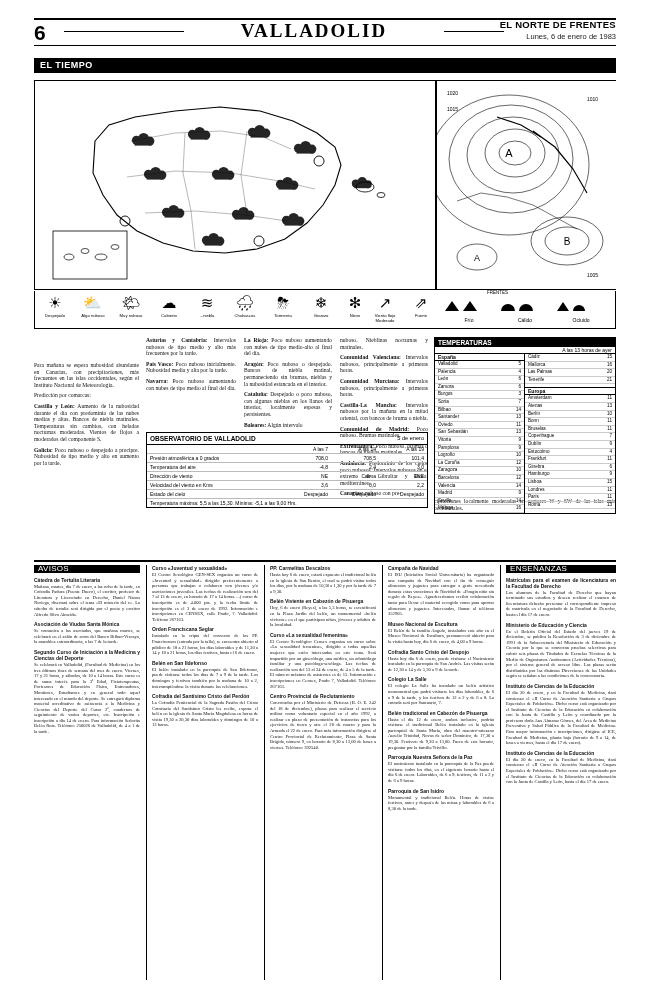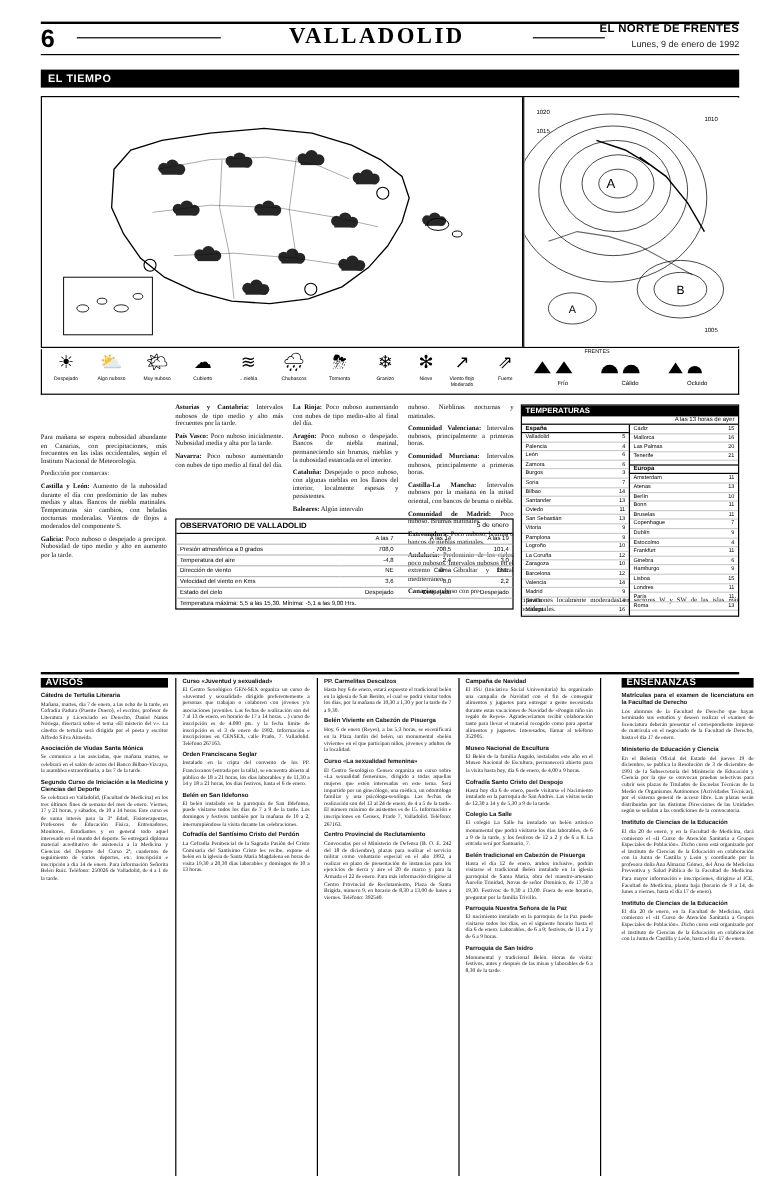--- a/index.html
+++ b/index.html
@@ -73,40 +73,40 @@
   
   .rule-mid{position:absolute;left:34px;top:560px;width:582px;height:1.5px;background:#000;}
 
   
   .cols{position:absolute;left:34px;top:565px;width:582px;height:415px;}
   .col{position:absolute;top:0;width:106px;font-family:"Liberation Serif",serif;font-size:4.6px;line-height:5.6px;text-align:justify;color:#111;}
   .col.k0{left:0;}
   .col.k1{left:118px;}
   .col.k2{left:236px;}
   .col.k3{left:354px;}
-  .col.k4{left:484px;width:110px;}
+  .col.k4{left:472px;width:110px;}
   .vrule{position:absolute;top:0;width:.5px;height:415px;background:#000;}
-  .secbar{background:#000;color:#fff;font-family:"Liberation Sans",sans-serif;font-weight:bold;font-size:8px;padding:1px 4px;margin:0 0 4px 0;letter-spacing:.3px;}
+  .secbar{background:#000;color:#fff;font-family:"Liberation Sans",sans-serif;font-weight:normal;font-size:8px;padding:1px 4px;margin:0 0 4px 0;letter-spacing:.3px;}
   .itemh{font-family:"Liberation Sans",sans-serif;font-weight:bold;font-size:5px;line-height:6px;margin:4px 0 1px 0;}
   .col p{margin:0 0 3px 0;}
   svg{display:block;}
 </style>
 </head>
 <body>
 
 <div class="page">
 
   <div class="masthead">
     <div class="mh-rule-top"></div>
     <div class="mh-pageno">6</div>
     <div class="mh-sec-line-l"></div>
     <div class="mh-section">VALLADOLID</div>
     <div class="mh-sec-line-r"></div>
     <div class="mh-paper">EL NORTE DE FRENTES</div>
-    <div class="mh-date">Lunes, 9 de enero de 1992</div>
+    <div class="mh-date">Lunes, 6 de enero de 1983</div>
     <div class="mh-rule-bot"></div>
   </div>
 
   <div class="banner">
     <span>EL TIEMPO</span>
   </div>
 
   <div class="maps">
     <div class="map-sp">
       <svg width="400" height="208" viewBox="0 0 400 208">

